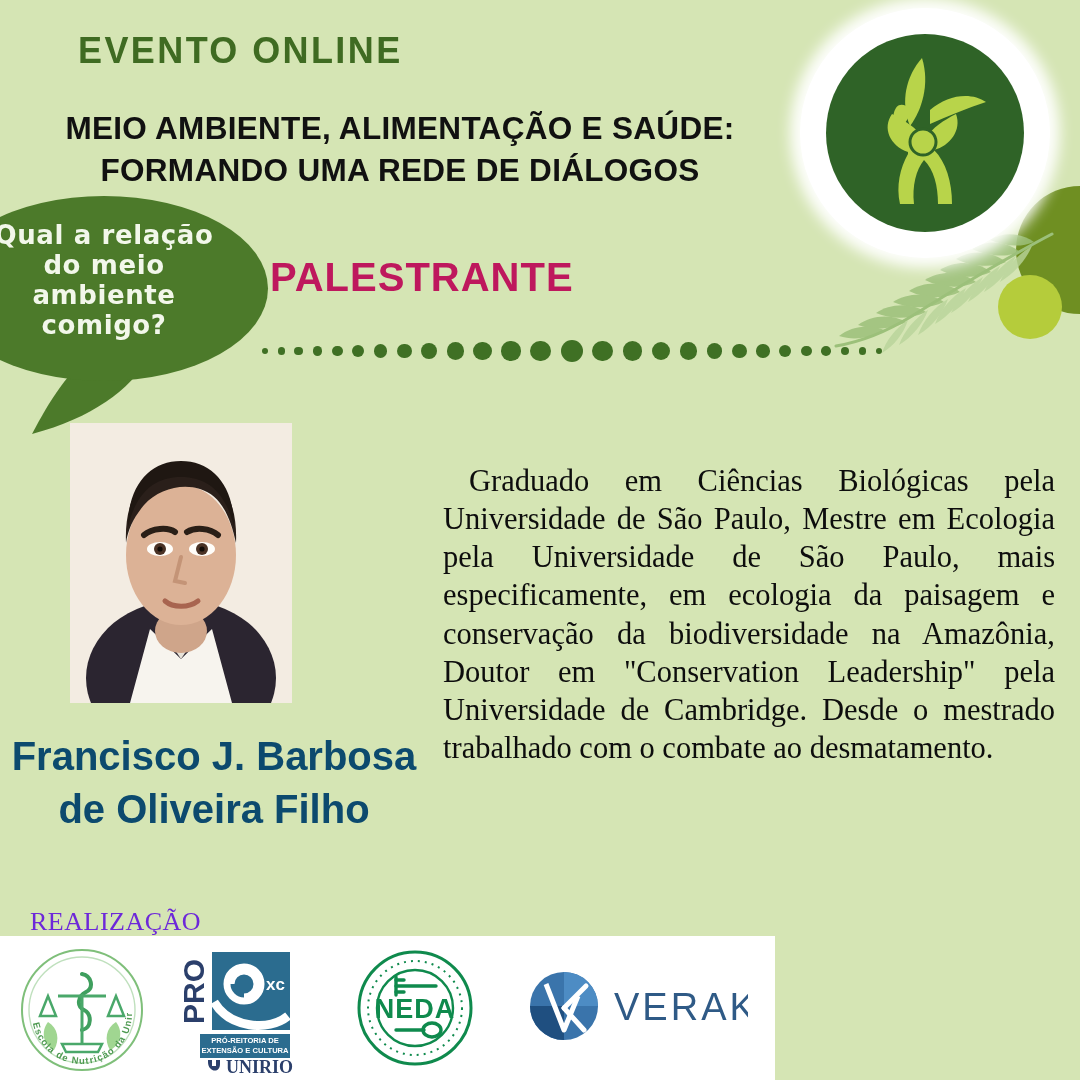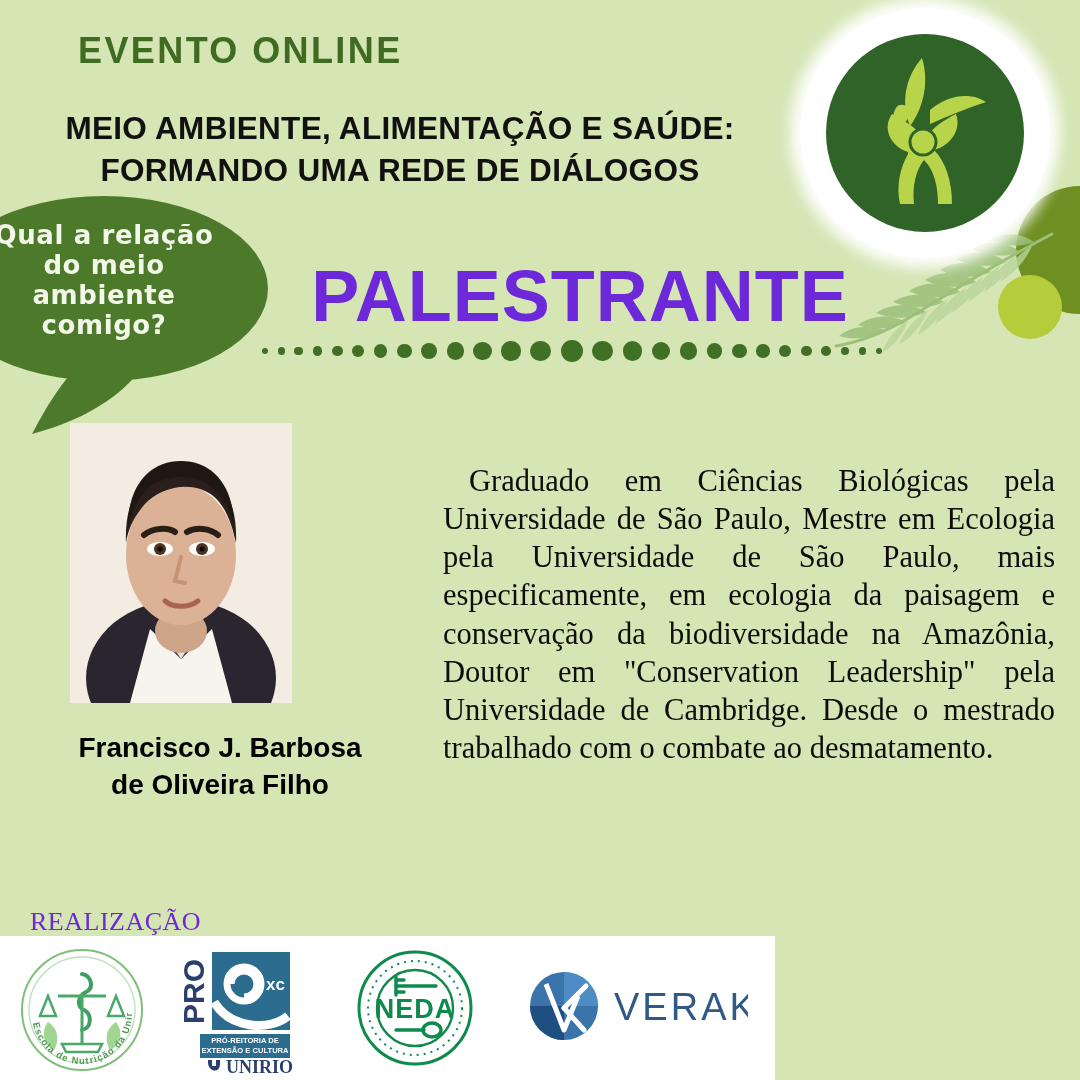--- a/index.html
+++ b/index.html
@@ -64,38 +64,38 @@
     font-family:"DejaVu Sans",sans-serif;
     font-size:26px;font-weight:600;line-height:1.16;
     letter-spacing:.6px;
     text-shadow:0 0 1px rgba(76,122,42,.8);
   }
   .bubble-text span{display:block;}
 
   
   .palestrante{
     position:absolute;left:270px;top:255px;width:620px;
-    text-align:center;color:#6d28d9;
-    font-size:72px;font-weight:bold;letter-spacing:1px;
+    color:#be185d;
+    font-size:40px;font-weight:bold;letter-spacing:1px;
   }
   .dots{
     position:absolute;left:262px;top:338px;width:620px;height:26px;
     display:flex;align-items:center;justify-content:space-between;
   }
   .dots i{display:block;background:#3f7024;border-radius:50%;}
 
   
   .photo{
     position:absolute;left:70px;top:423px;width:222px;height:280px;
     background:#efe9e0;overflow:hidden;
   }
   .name{
-    position:absolute;left:10px;top:730px;width:420px;
-    text-align:center;color:#000000;
-    font-size:28px;font-weight:bold;line-height:1.32;
+    position:absolute;left:4px;top:730px;width:420px;
+    text-align:center;color:#0c4a6e;
+    font-size:40px;font-weight:bold;line-height:1.32;
   }
   .name span{display:block;}
 
   
   .bio{
     position:absolute;left:443px;top:462px;width:612px;
     font-family:"Liberation Serif",serif;
     font-size:30.5px;line-height:1.25;color:#0d0d0d;
     text-align:justify;text-indent:26px;
     hyphens:none;

